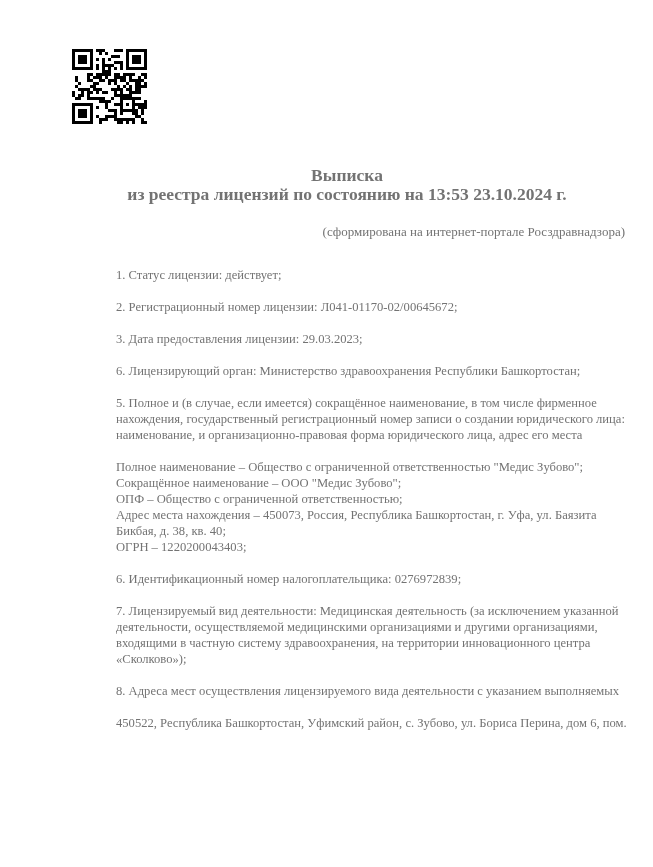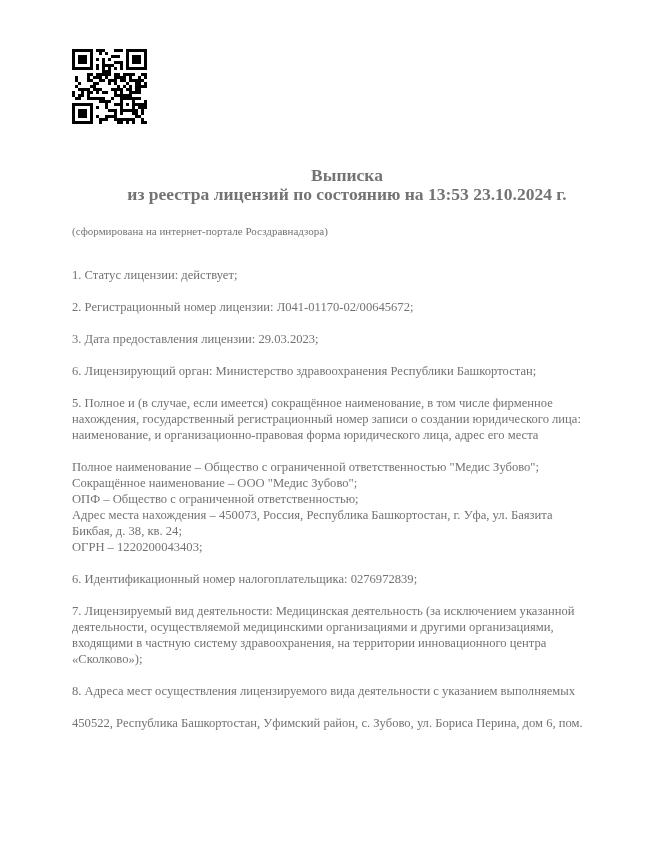--- a/index.html
+++ b/index.html
@@ -14,29 +14,30 @@
   .qr{position:absolute;left:72px;top:49px;width:75px;height:75px;}
   .qr rect{fill:#000000;}
   .title-block{
     position:absolute;left:72px;top:166px;width:550px;
     text-align:center;font-weight:bold;
     font-size:17.5px;line-height:19px;
     white-space:nowrap;
   }
   .formation-note{
     position:absolute;left:72px;top:225px;width:553px;
-    font-size:11px;line-height:13px;
+    text-align:right;
+    font-size:13px;line-height:13px;
     white-space:nowrap;
   }
   .doc-body{
     position:absolute;left:72px;top:267px;width:545px;
     font-size:12.6px;line-height:16px;
   }
   .para{margin:0 0 16px 0;}
-  .line{white-space:nowrap;}
+  .line{white-space:nowrap;margin-left:44px;}
 </style>
 </head>
 <body>
 
 <div class="page">
 
   <svg class="qr" viewBox="0 0 75 75" xmlns="http://www.w3.org/2000/svg" aria-hidden="true">
       <rect x="0" y="0" width="3" height="3"></rect>
       <rect x="3" y="0" width="3" height="3"></rect>
       <rect x="6" y="0" width="3" height="3"></rect>
@@ -379,21 +380,21 @@
       <div class="line">5. Полное и (в случае, если имеется) сокращённое наименование, в том числе фирменное</div>
       <div class="line">нахождения, государственный регистрационный номер записи о создании юридического лица:</div>
       <div class="line">наименование, и организационно-правовая форма юридического лица, адрес его места</div>
     </div>
 
     <div class="para">
       <div class="line">Полное наименование – Общество с ограниченной ответственностью "Медис Зубово";</div>
       <div class="line">Сокращённое наименование – ООО "Медис Зубово";</div>
       <div class="line">ОПФ – Общество с ограниченной ответственностью;</div>
       <div class="line">Адрес места нахождения – 450073, Россия, Республика Башкортостан, г. Уфа, ул. Баязита</div>
-      <div class="line">Бикбая, д. 38, кв. 24;</div>
+      <div class="line">Бикбая, д. 38, кв. 40;</div>
       <div class="line">ОГРН – 1220200043403;</div>
     </div>
 
     <div class="para">
       <div class="line">6. Идентификационный номер налогоплательщика: 0276972839;</div>
     </div>
 
     <div class="para">
       <div class="line">7. Лицензируемый вид деятельности: Медицинская деятельность (за исключением указанной</div>
       <div class="line">деятельности, осуществляемой медицинскими организациями и другими организациями,</div>

